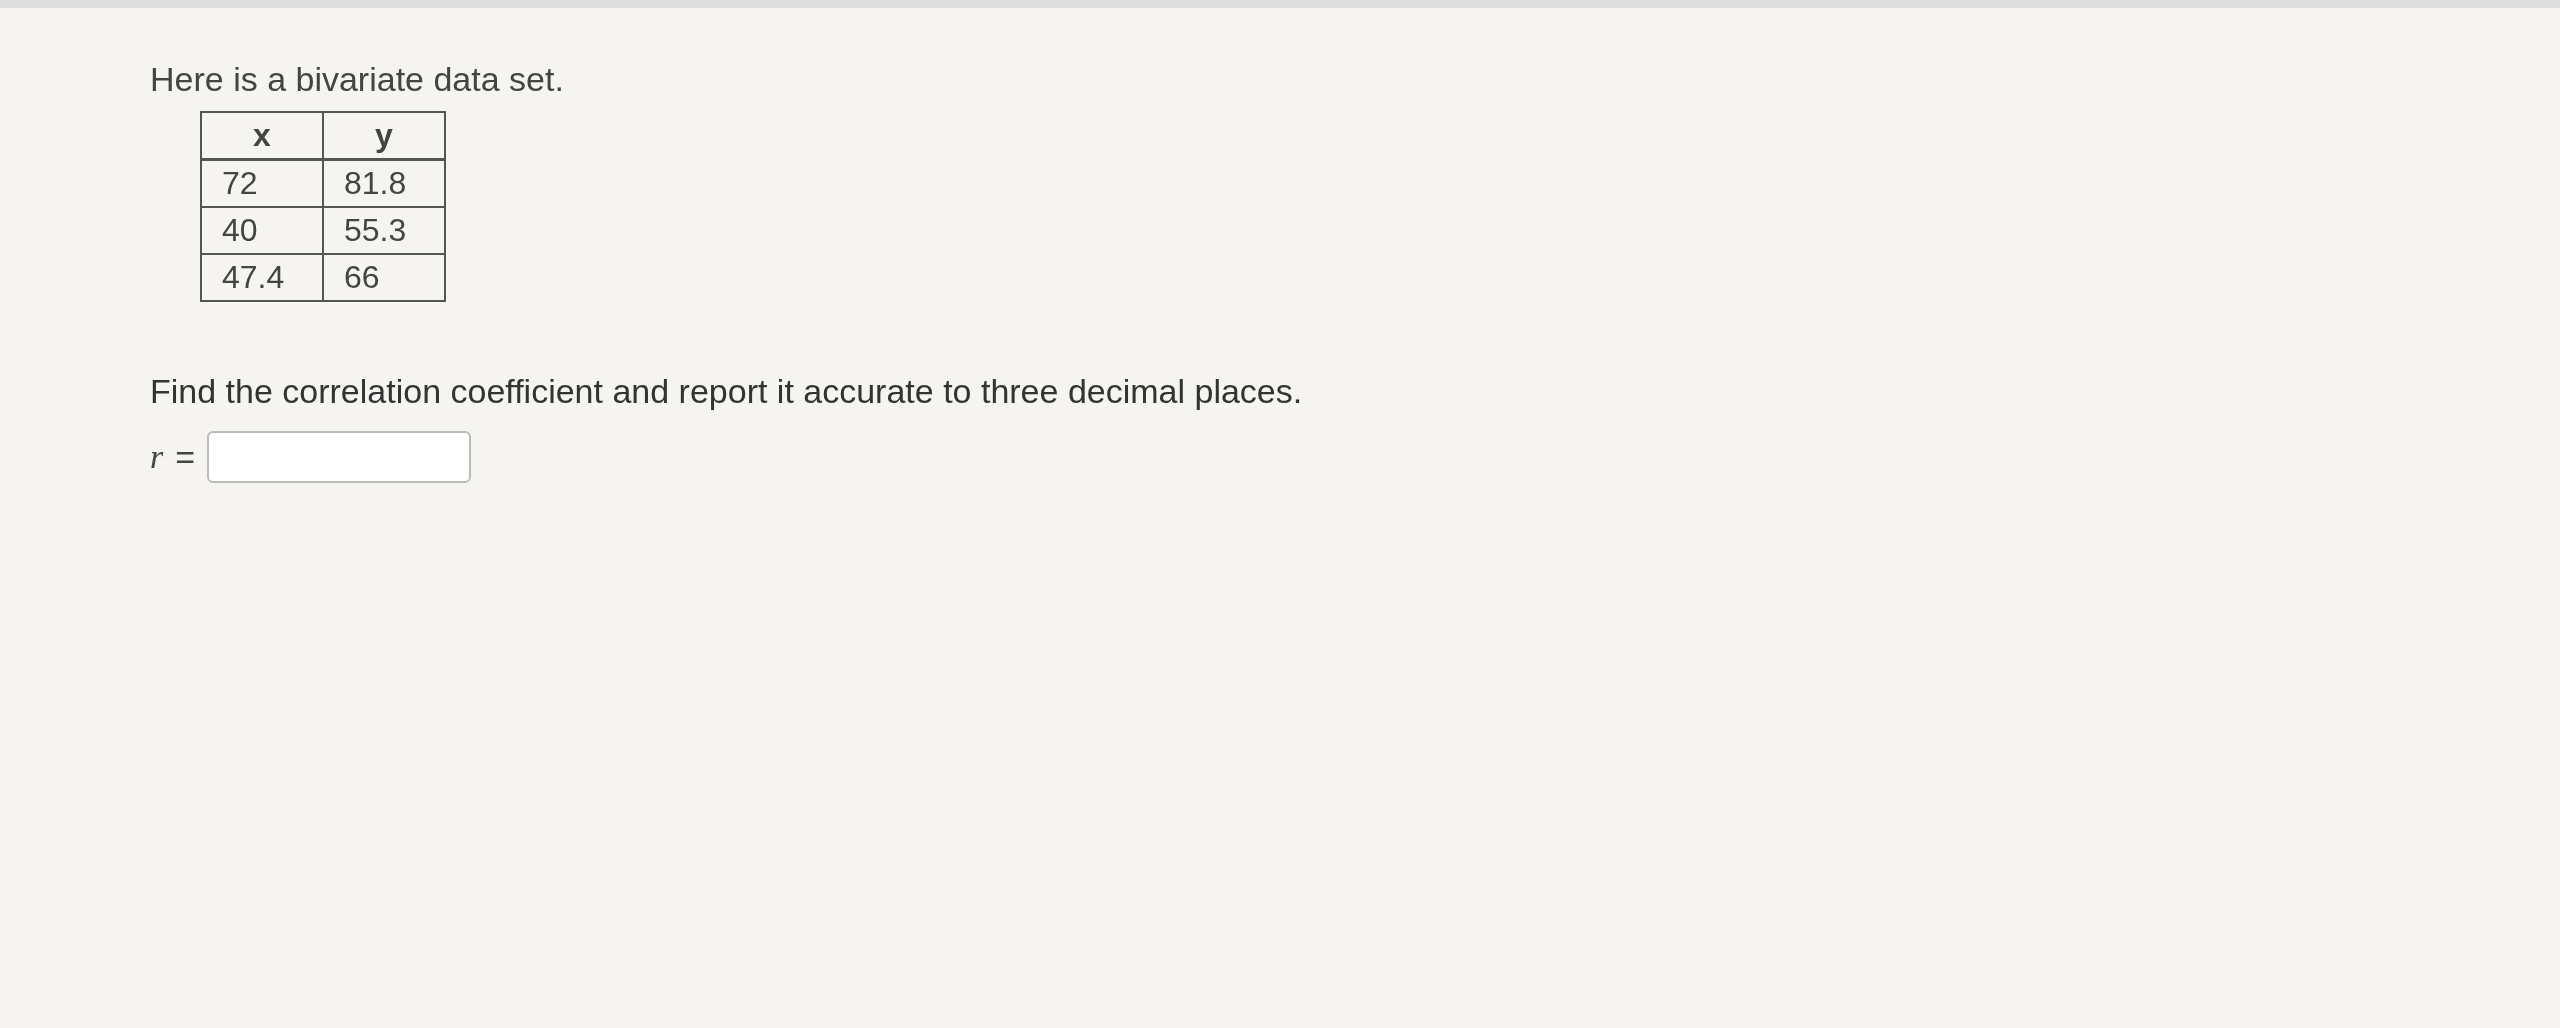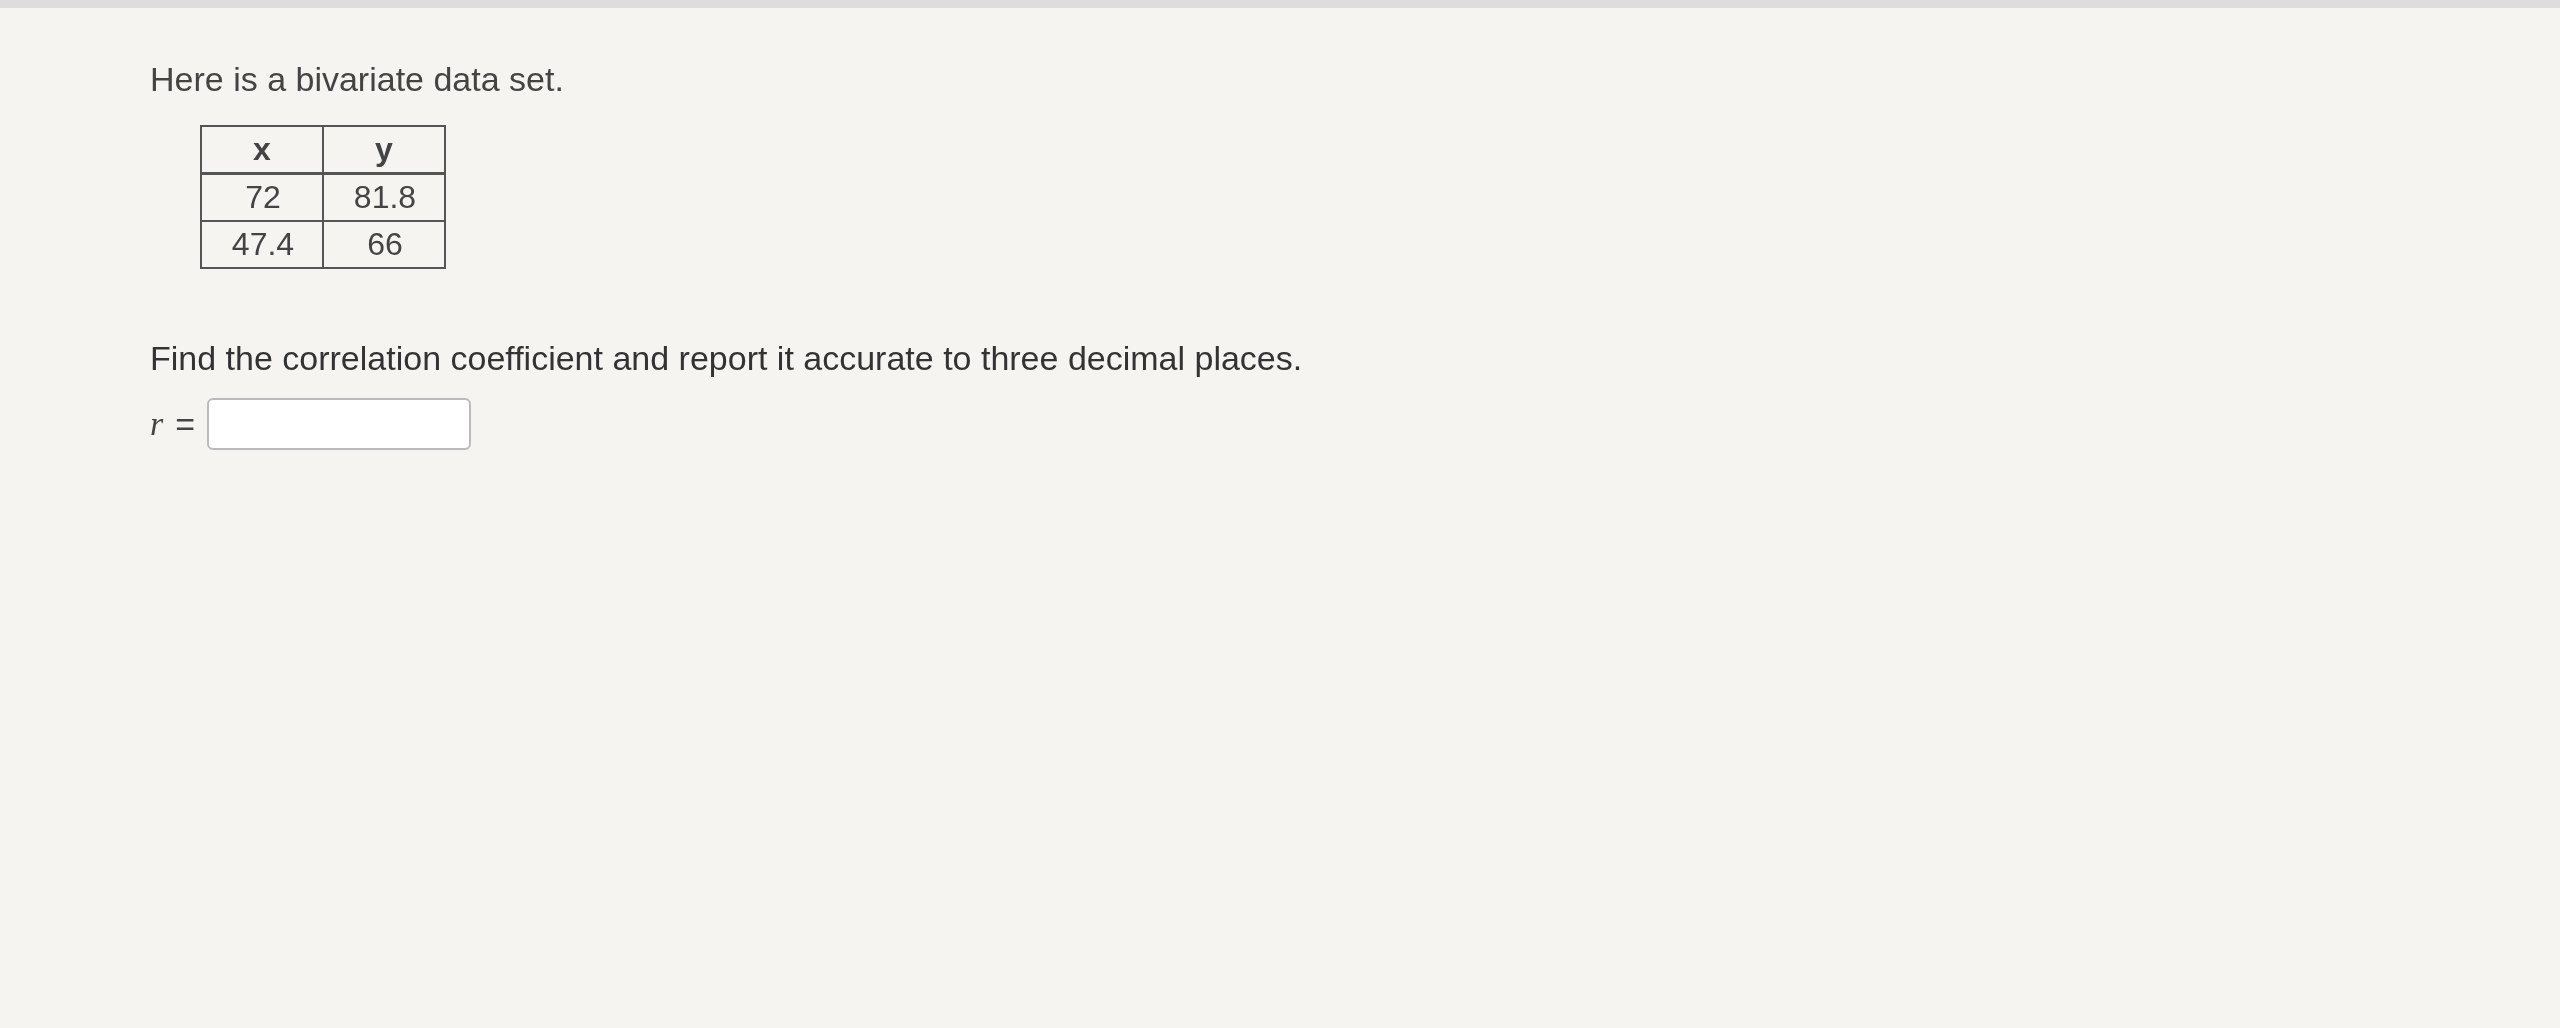--- a/index.html
+++ b/index.html
@@ -4,21 +4,21 @@
   <style>
     body {
       font-family: "Segoe UI", Tahoma, sans-serif;
       background: #f5f4f0;
       padding: 60px 150px;
       color: #444;
       font-size: 32px;
       margin: 0;
     }
     .intro {
-      margin-bottom: 26px;
+      margin-bottom: 12px;
       font-size: 34px;
       color: #444;
     }
     .data-table {
       border-collapse: collapse;
       margin-left: 50px;
       margin-bottom: 70px;
     }
     .data-table th, .data-table td {
       border: 2px solid #555;
@@ -26,21 +26,21 @@
       text-align: center;
       font-size: 32px;
       min-width: 80px;
       font-weight: normal;
     }
     .data-table th {
       font-weight: bold;
       border-bottom-width: 3px;
     }
     .data-table td {
-      text-align: center;
+      text-align: left;
       padding-right: 18px;
     }
     .question {
       font-size: 34px;
       color: #333;
       margin-bottom: 20px;
       margin-top: 36px;
     }
     .answer-row {
       display: flex;
@@ -84,20 +84,24 @@
       <th>x</th>
       <th>y</th>
     </tr>
   </thead>
   <tbody>
     <tr>
       <td>72</td>
       <td>81.8</td>
     </tr>
     <tr>
+      <td>40</td>
+      <td>55.3</td>
+    </tr>
+    <tr>
       <td>47.4</td>
       <td>66</td>
     </tr>
   </tbody>
 </table>
 
 <div class="question">Find the correlation coefficient and report it accurate to three decimal places.</div>
 
 <div class="answer-row">
   <span class="rvar">r</span>

